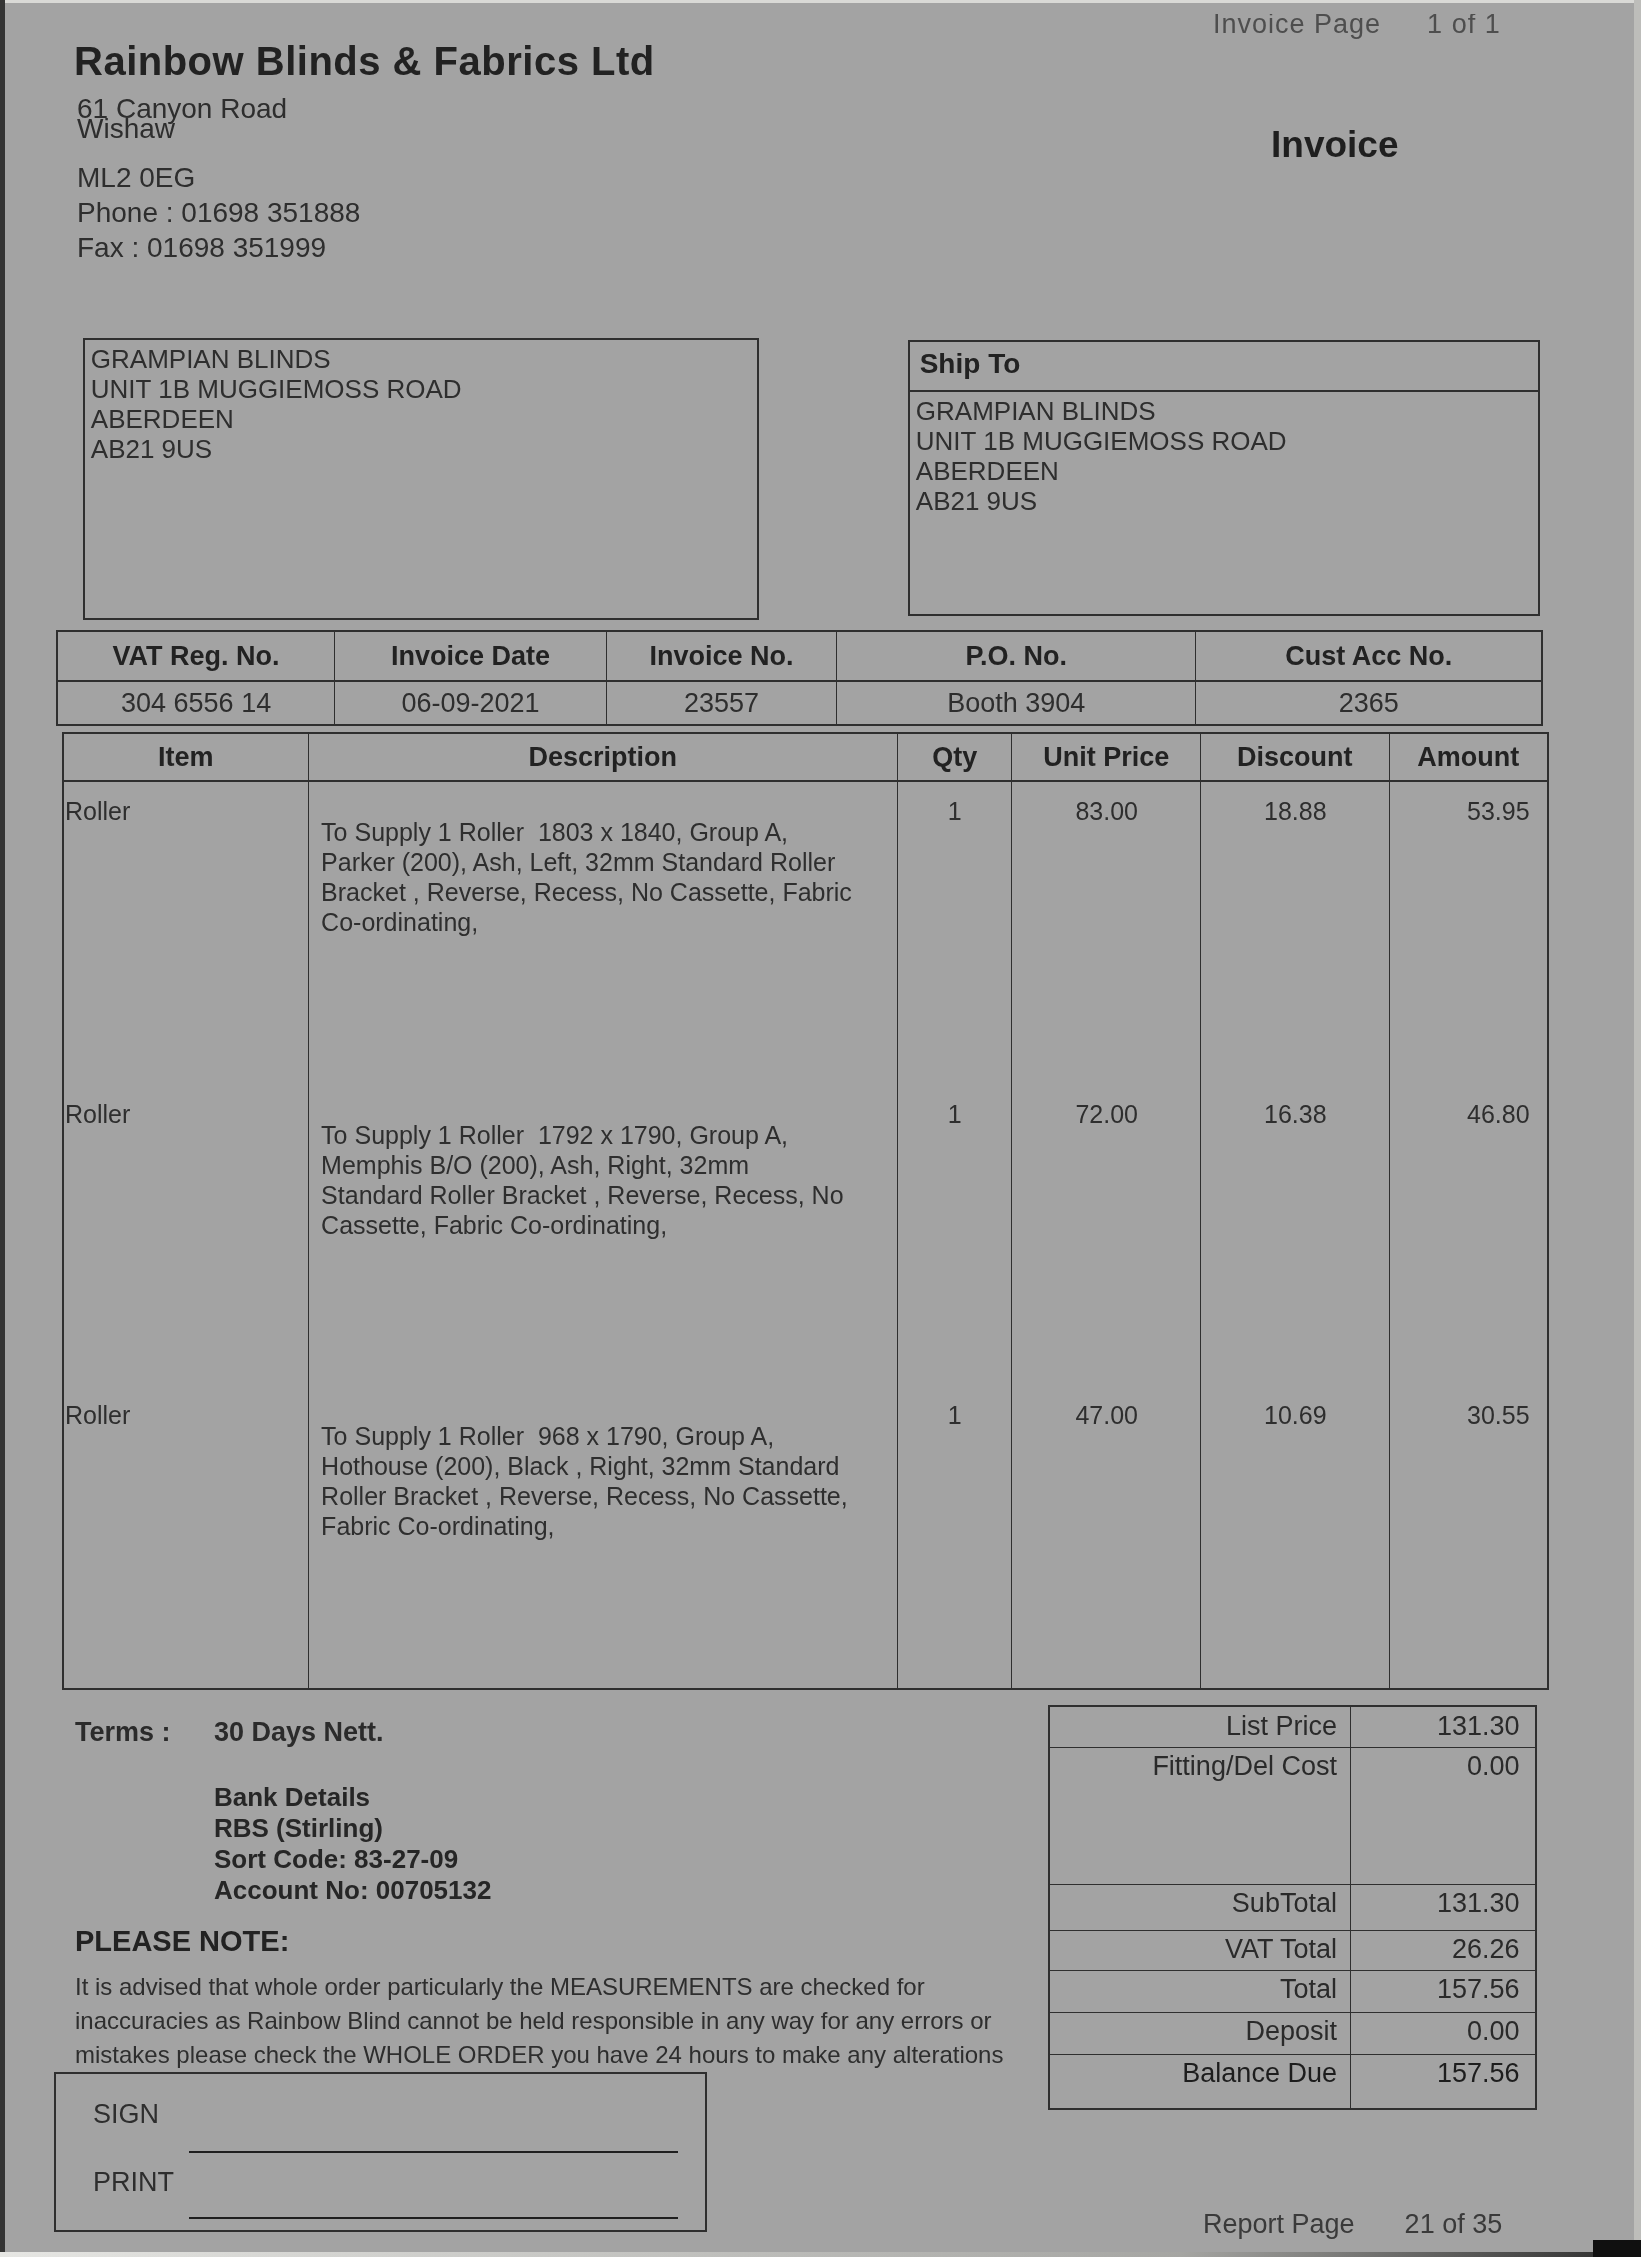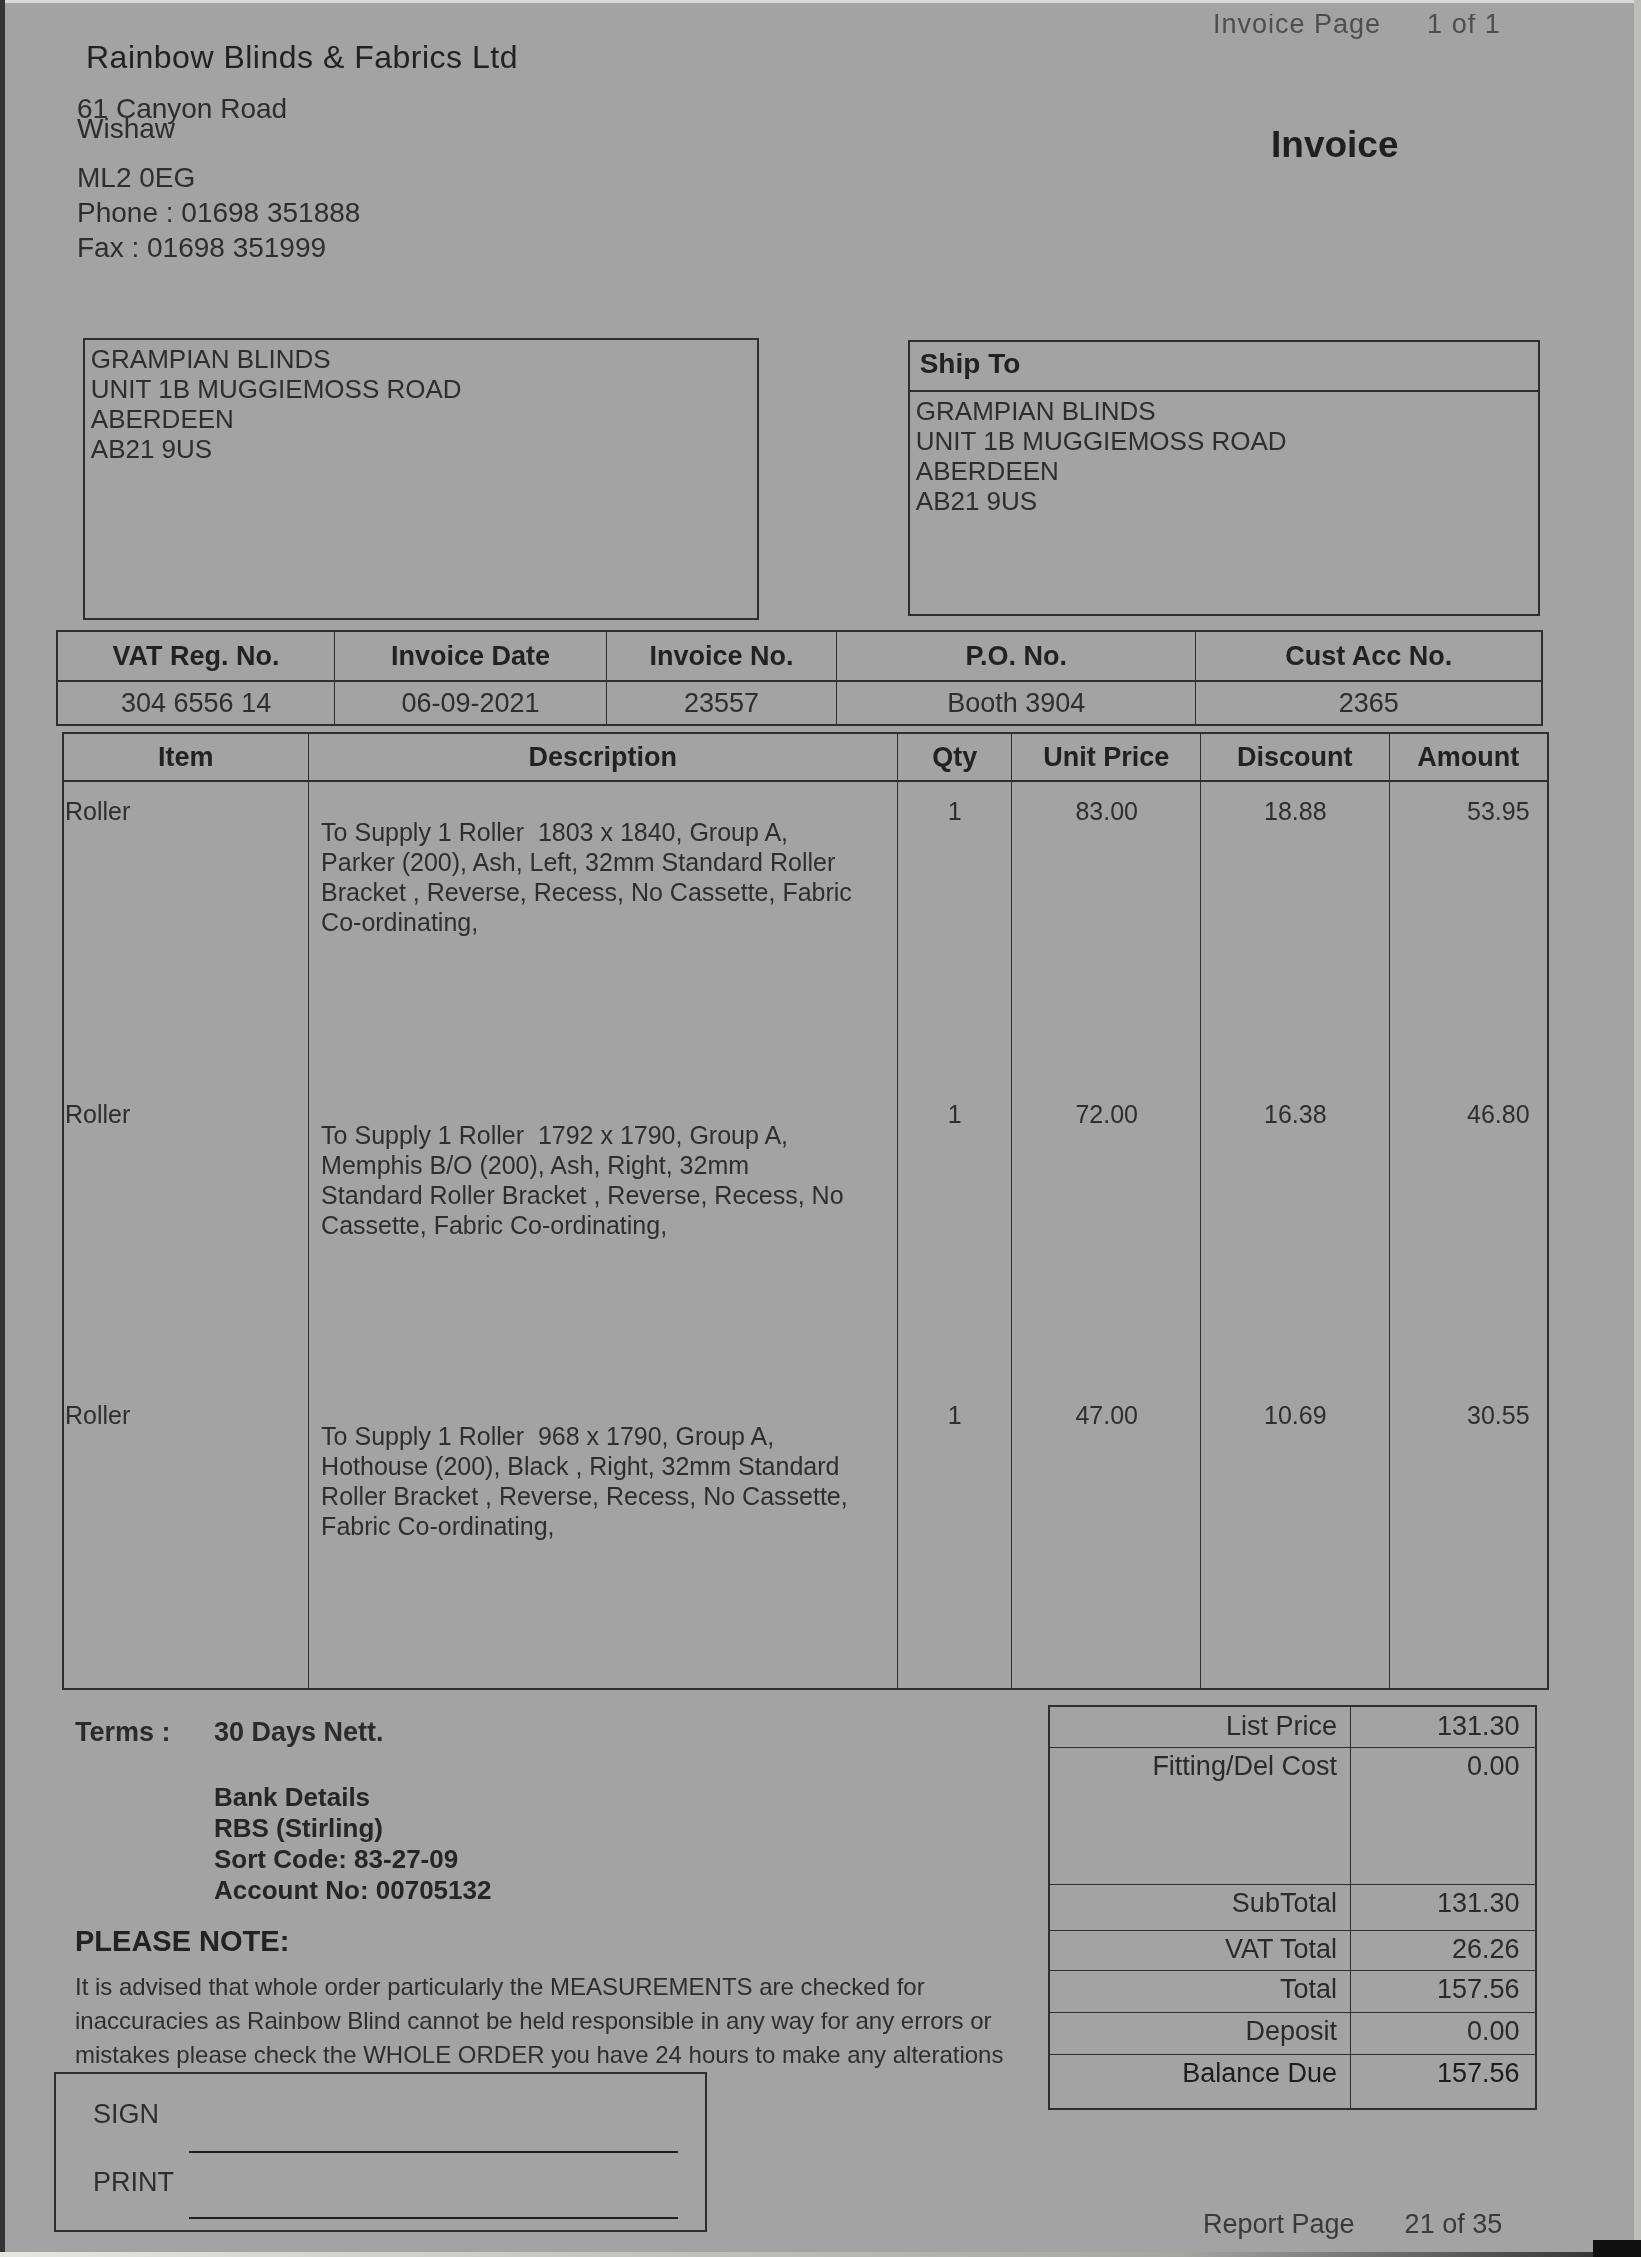--- a/index.html
+++ b/index.html
@@ -9,21 +9,21 @@
 
   
   .edge-left{left:0;top:0;width:4.8px;height:100%;background:#343434;}
   .edge-top{left:0;top:0;width:100%;height:2.9px;background:#d9d9d6;}
   .edge-right{left:1634px;top:0;width:7.7px;height:100%;background:#bdbdba;}
   .edge-bottom{left:0;bottom:0;width:100%;height:4.8px;
                background:linear-gradient(to right,#e6e6e3,#a5a5a2 72%,#2a2a2a 100%);}
   .corner-black{right:0;bottom:0;width:48px;height:17.4px;background:#101010;}
 
   
-  .company-name{left:86px;top:39px;font-size:32px;font-weight:normal;letter-spacing:0.5px;color:#222;}
+  .company-name{left:74px;top:39px;font-size:40px;font-weight:bold;letter-spacing:0.5px;color:#222;}
   .addr{left:77px;font-size:28px;color:#2e2e2e;}
   .a0{top:93px}.a1{top:113px}.a2{top:162px}.a3{top:197px}.a4{top:232px}
 
   .invoice-note{left:1213px;top:13.5px;height:41px;overflow:hidden;color:#4e4e4e;}
   .invoice-note .txt{position:relative;top:-9.7px;font-size:27px;line-height:41px;letter-spacing:1px;white-space:nowrap;}
   .invoice-note .gap{display:inline-block;width:46px;}
   .invoice-title{left:1271px;top:124px;font-size:37px;font-weight:bold;color:#1f1f1f;}
 
   
   .addr-box{border:2.9px solid #2f2f2f;background:transparent;}

